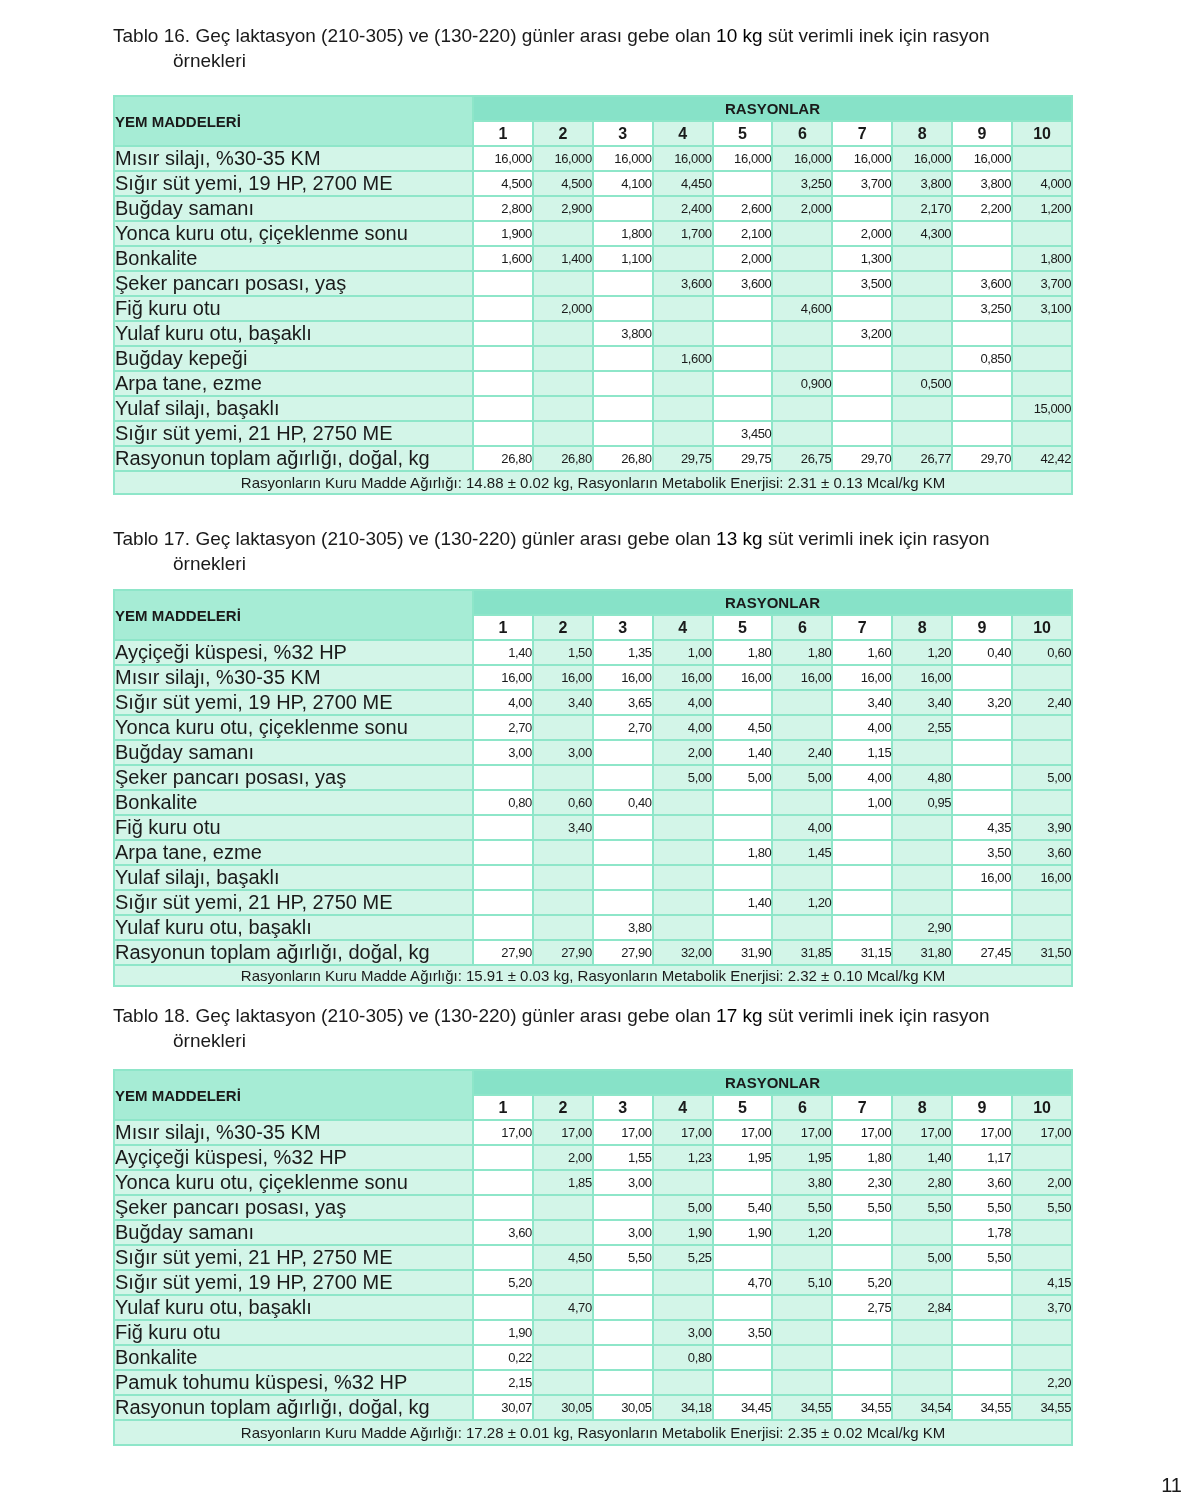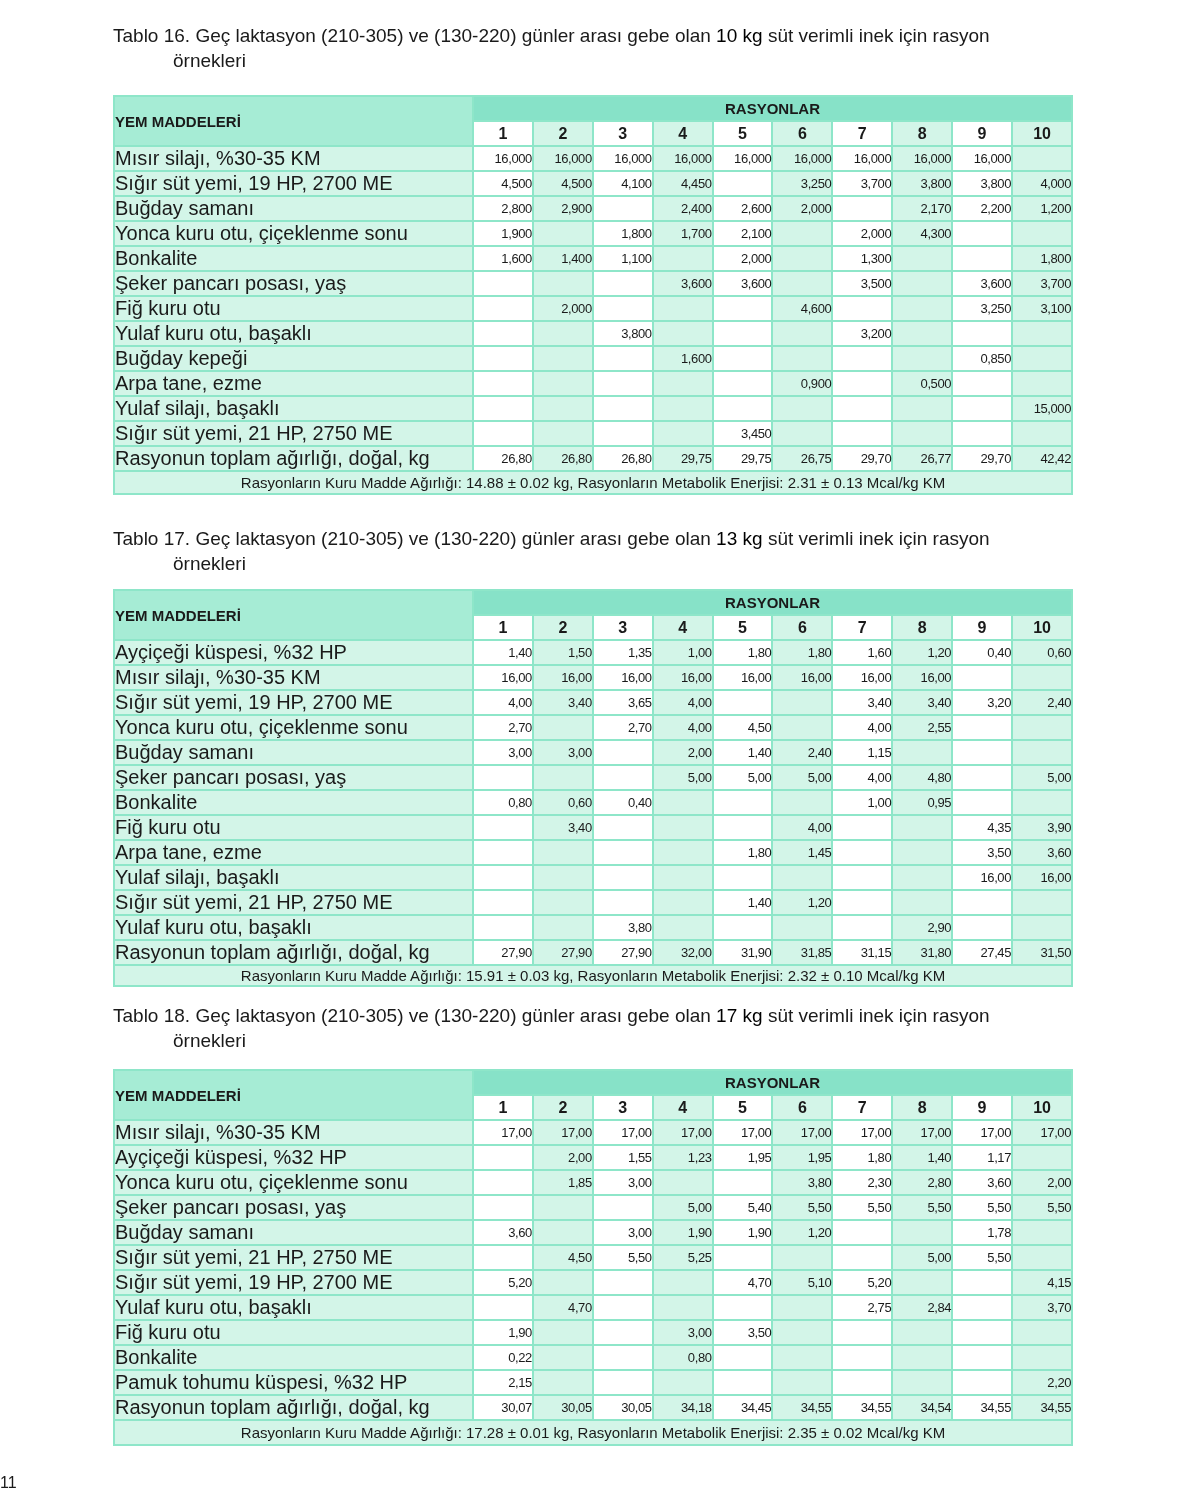--- a/index.html
+++ b/index.html
@@ -15,21 +15,21 @@
   th.yem { background: #a6ecd5; font-weight: bold; font-size: 15px; text-align: left; }
   th.ras { background: #87e2c8; font-weight: bold; font-size: 15px; text-align: center; margin-top: 24px; }
   th.num { font-weight: bold; font-size: 16px; text-align: center; }
   th.num.odd, td.v.odd { background: #ffffff; }
   th.num.even, td.v.even { background: #d3f5e8; }
   td.lab { background: #d3f5e8; padding-left: 7px; font-size: 20px; white-space: nowrap; }
   td.v { text-align: right; padding-right: 4px; font-size: 13px; letter-spacing: -0.4px; font-family: "Liberation Sans Narrow", "Liberation Sans", sans-serif; }
   td.foot { background: #d3f5e8; text-align: center; font-size: 15px; }
   #t16 tr.dr td { height: 22px; }
   #t17 tr.dr td, #t18 tr.dr td { height: 20.7px; }
-  .pageno { position: absolute; left: 0; width: 1182px; top: 1474px; text-align: left; font-size: 16px; }
+  .pageno { position: absolute; left: 0; width: 1182px; top: 1474px; text-align: right; font-size: 20px; }
 </style>
 </head>
 <body>
 
 <div class="caption" style="top:23px;">
   <span class="tno">Tablo 16.</span>
   <span>Geç laktasyon (210-305) ve (130-220) günler arası gebe olan</span>
   <span class="red">10 kg</span>
   <span>süt verimli inek için rasyon</span>
   <span class="cont">örnekleri</span>

